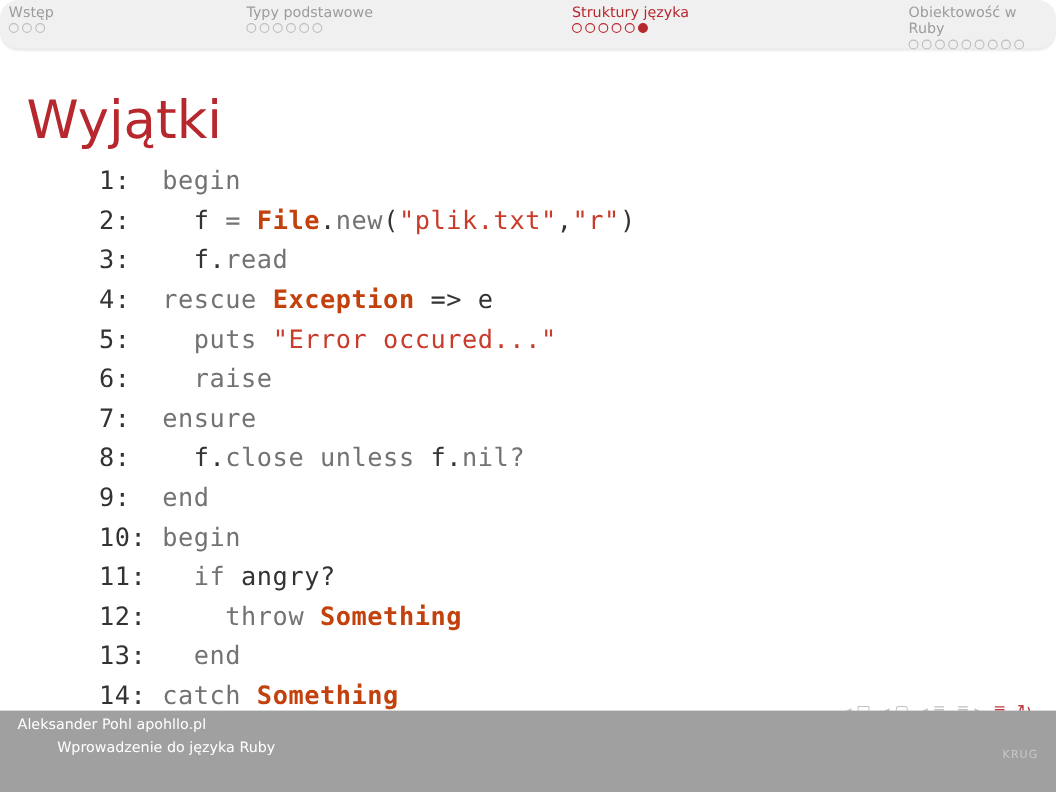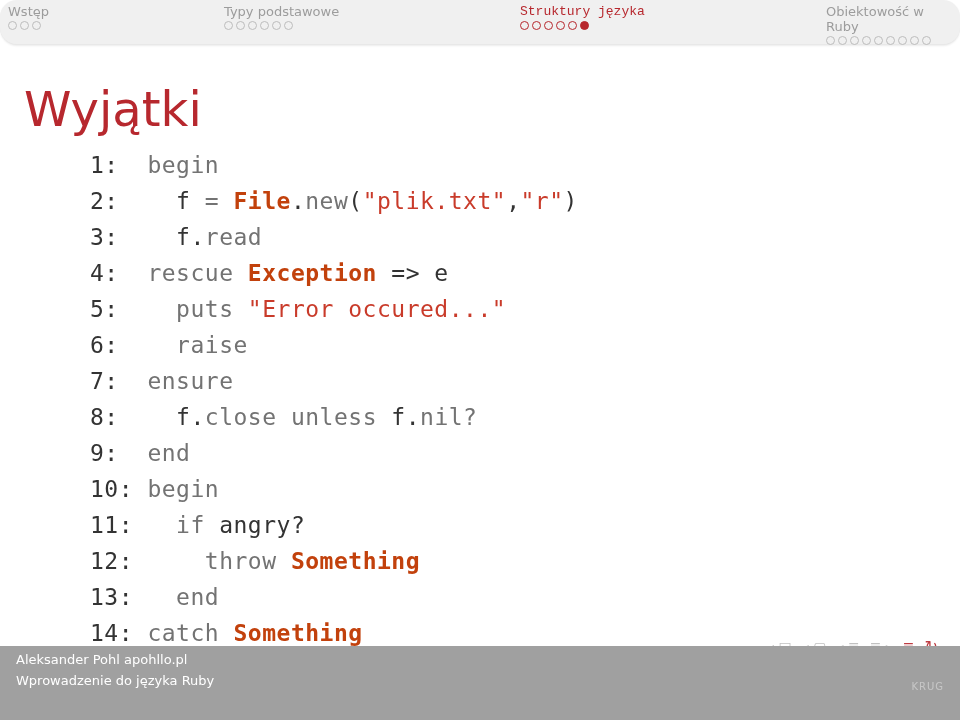--- a/index.html
+++ b/index.html
@@ -20,21 +20,21 @@
     border-bottom: 1px solid #e8e8e8;
     box-shadow: 0 1px 2px rgba(0,0,0,0.08);
     border-radius: 17px;
   }
   .header-col {
     flex: 1;
     padding: 4px 8px 0 8px;
   }
   .header-col.col1 { flex: 0 0 200px; }
   .header-col.col2 { flex: 0 0 280px; }
-  .header-col.col3 { flex: 0 0 290px; font-family: Liberation Mono, monospace; }
+  .header-col.col3 { flex: 0 0 290px; }
   .header-col.col4 { flex: 1; padding-right:18px; }
   .sec-label {
     font-size: 13px;
     color: #9c9c9c;
   }
   .sec-label.active { color: #b7282e; }
   .progress-dots {
     margin-top: 2px;
     display: flex;
     gap: 3px;
@@ -82,21 +82,21 @@
     height: 74px;
     background: #a0a0a0;
     color: #ffffff;
     font-size: 13px;
     display: flex;
     align-items: flex-start;
     padding: 6px 16px 0 16px;
     box-sizing: border-box;
     justify-content: space-between;
   }
-  .footer-left .line2 { margin-top: 6px; }
+  .footer-left .line2 { margin-top: 6px; margin-left: 36px; }
   .footer-right {
     align-self: center;
     opacity: 0.4;
     font-size: 10px;
     letter-spacing: 1px;
   }
   .nav-controls {
     position: absolute;
     right: 22px;
     bottom: 64px;

